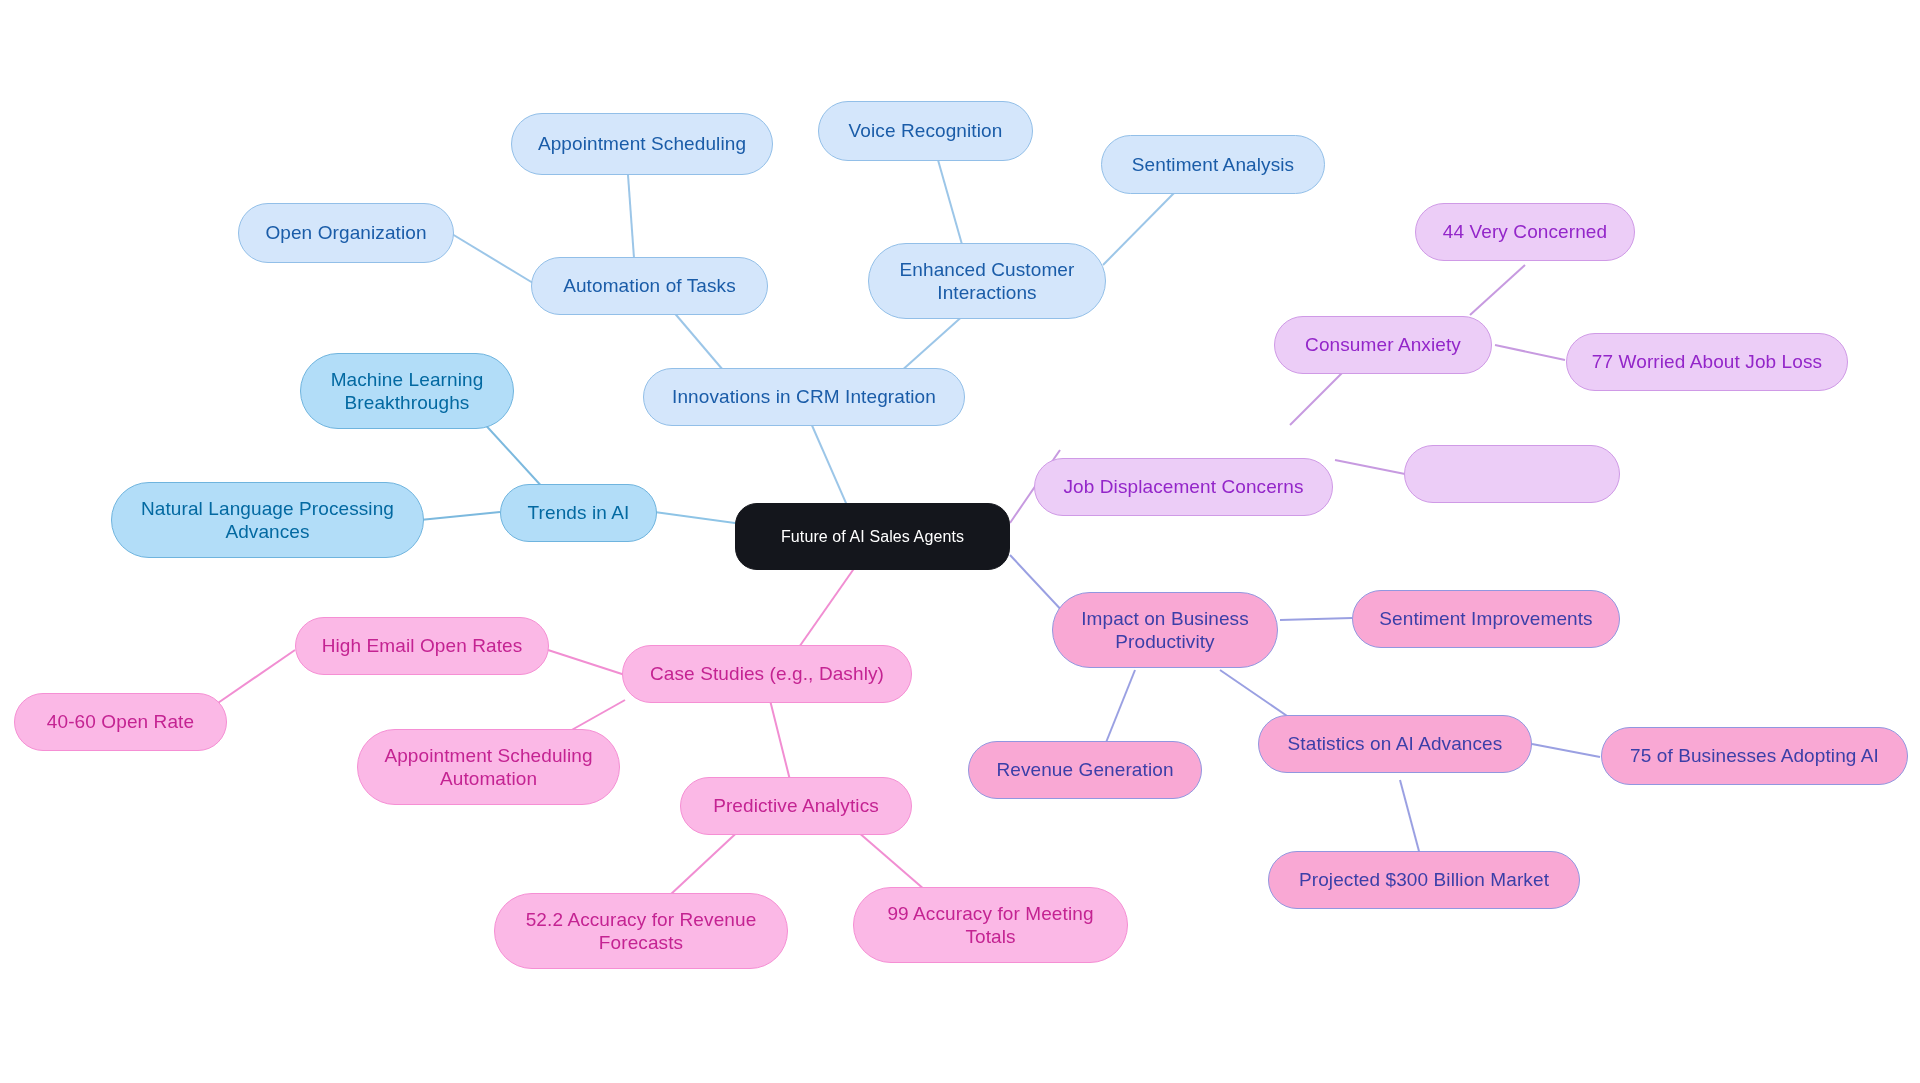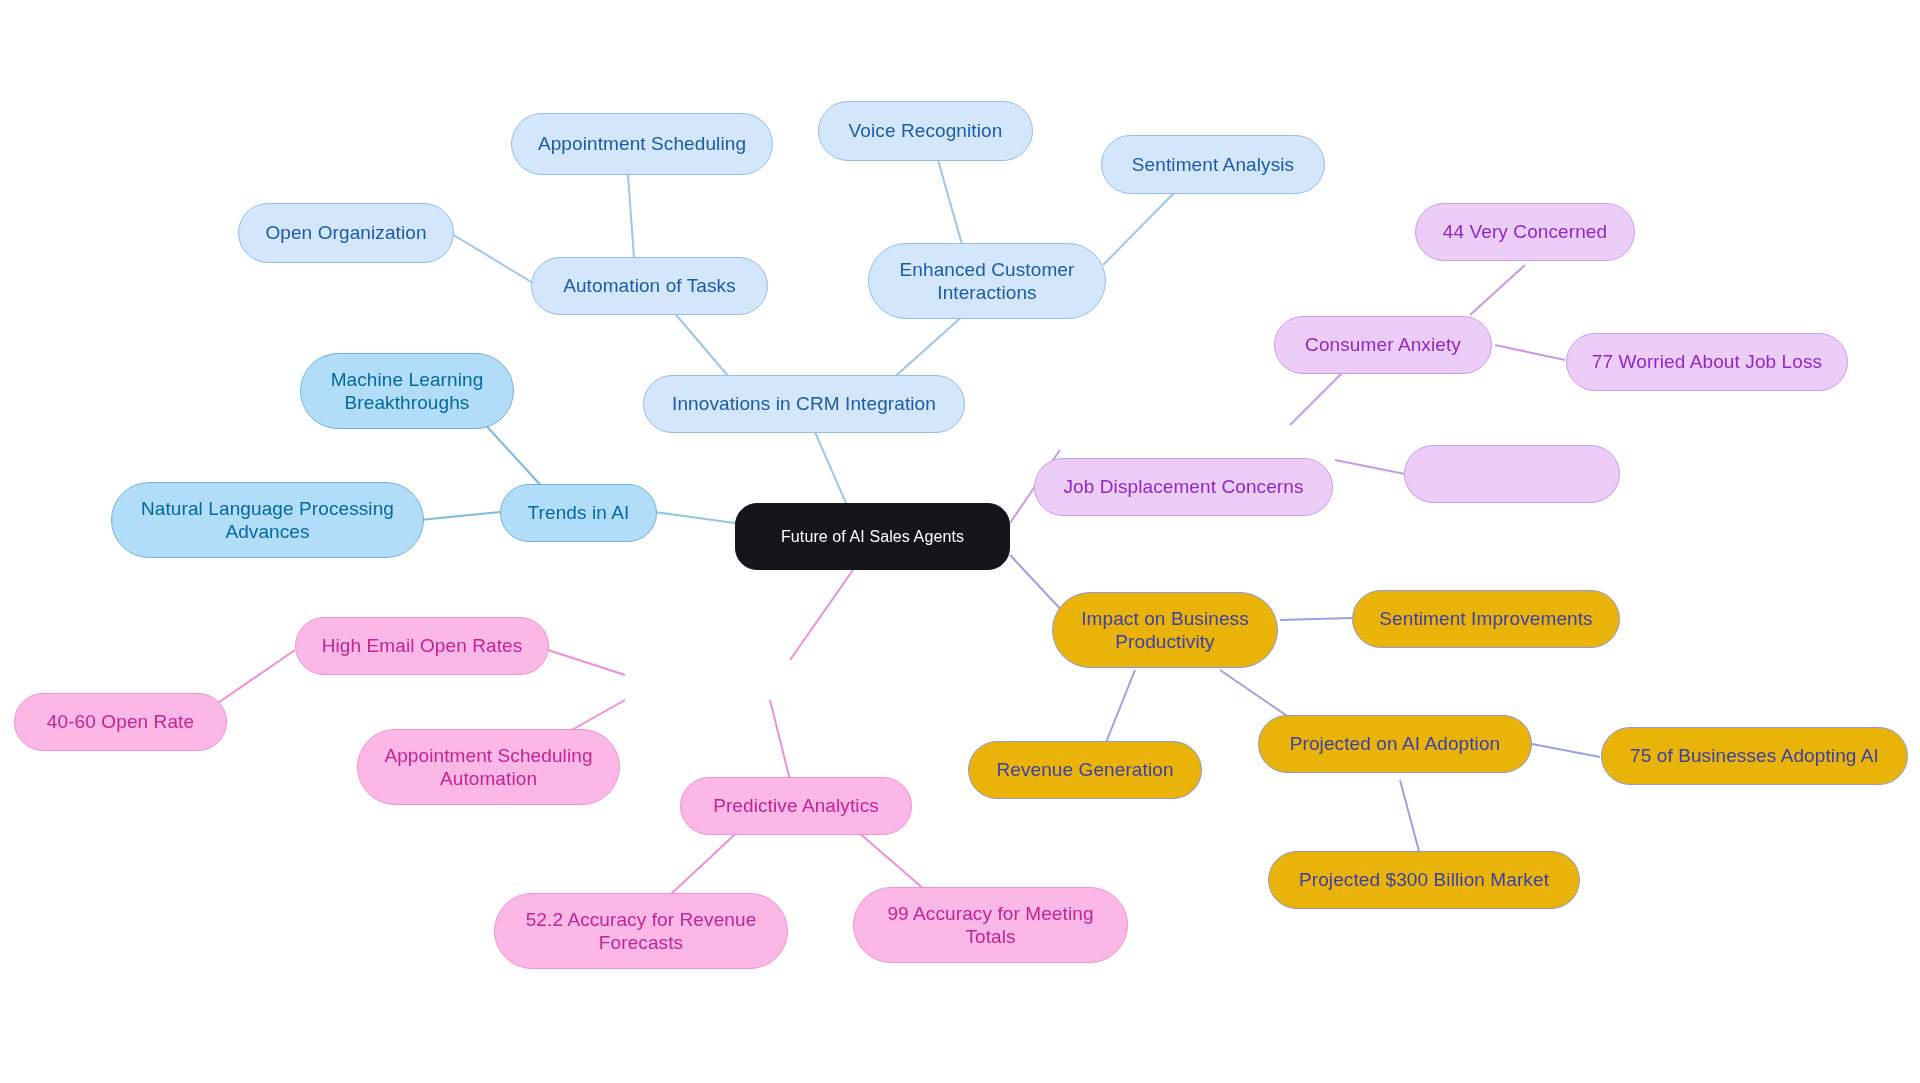--- a/index.html
+++ b/index.html
@@ -51,21 +51,21 @@
     color: #1a5ca8;
     font-size: 19px;
   }
   .n-sky {
     background: #b2ddf8;
     border-color: #6fb4de;
     color: #0369a1;
     font-size: 19px;
   }
   .n-violet {
-    background: #eab308;
+    background: #f9a8d4;
     border-color: #9197e0;
     color: #3b3fa8;
     font-size: 19px;
   }
   .n-purple {
     background: #eccdf7;
     border-color: #cf9ae6;
     color: #9326c9;
     font-size: 19px;
   }
@@ -113,21 +113,21 @@
     <path d="M 625 675 L 548 650" stroke="#f18ed2" stroke-width="2" fill="none"></path>
     <path d="M 625 700 L 545 745" stroke="#f18ed2" stroke-width="2" fill="none"></path>
     <path d="M 770 700 L 790 780" stroke="#f18ed2" stroke-width="2" fill="none"></path>
     <path d="M 295 650 L 215 705" stroke="#f18ed2" stroke-width="2" fill="none"></path>
     <path d="M 745 825 L 670 895" stroke="#f18ed2" stroke-width="2" fill="none"></path>
     <path d="M 850 825 L 925 890" stroke="#f18ed2" stroke-width="2" fill="none"></path>
   </svg>
 
   <div class="node root" style="left:735px; top:503px; width:275px; height:67px;">Future of AI Sales Agents</div>
 
-  <div class="node n-blue" style="left:643px; top:368px; width:322px; height:58px;margin-top:7px;">Innovations in CRM Integration</div>
+  <div class="node n-blue" style="left:643px; top:368px; width:322px; height:58px;">Innovations in CRM Integration</div>
   <div class="node n-blue" style="left:531px; top:257px; width:237px; height:58px;">Automation of Tasks</div>
   <div class="node n-blue" style="left:511px; top:113px; width:262px; height:62px;">Appointment Scheduling</div>
   <div class="node n-blue" style="left:238px; top:203px; width:216px; height:60px;">Open Organization</div>
   <div class="node n-blue" style="left:868px; top:243px; width:238px; height:76px;">Enhanced Customer
 Interactions</div>
   <div class="node n-blue" style="left:818px; top:101px; width:215px; height:60px;">Voice Recognition</div>
   <div class="node n-blue" style="left:1101px; top:135px; width:224px; height:59px;">Sentiment Analysis</div>
 
   <div class="node n-sky" style="left:500px; top:484px; width:157px; height:58px;">Trends in AI</div>
   <div class="node n-sky" style="left:300px; top:353px; width:214px; height:76px;">Machine Learning
@@ -138,24 +138,25 @@
   <div class="node n-purple" style="left:1034px; top:422px; width:299px; height:58px;margin-top:36px;">Job Displacement Concerns</div>
   <div class="node n-purple" style="left:1274px; top:316px; width:218px; height:58px;">Consumer Anxiety</div>
   <div class="node n-purple" style="left:1415px; top:203px; width:220px; height:58px;">44 Very Concerned</div>
   <div class="node n-purple" style="left:1566px; top:333px; width:282px; height:58px;">77 Worried About Job Loss</div>
   <div class="node n-purple" style="left:1404px; top:445px; width:216px; height:58px;"></div>
 
   <div class="node n-violet" style="left:1052px; top:592px; width:226px; height:76px;">Impact on Business
 Productivity</div>
   <div class="node n-violet" style="left:1352px; top:590px; width:268px; height:58px;">Sentiment Improvements</div>
   <div class="node n-violet" style="left:968px; top:741px; width:234px; height:58px;">Revenue Generation</div>
-  <div class="node n-violet" style="left:1258px; top:715px; width:274px; height:58px;">Projected on AI Adoption</div>
+  <div class="node n-violet" style="left:1258px; top:715px; width:274px; height:58px;">Statistics on AI Advances</div>
   <div class="node n-violet" style="left:1601px; top:727px; width:307px; height:58px;">75 of Businesses Adopting AI</div>
   <div class="node n-violet" style="left:1268px; top:851px; width:312px; height:58px;">Projected $300 Billion Market</div>
 
+  <div class="node n-pink" style="left:622px; top:645px; width:290px; height:58px;">Case Studies (e.g., Dashly)</div>
   <div class="node n-pink" style="left:295px; top:617px; width:254px; height:58px;">High Email Open Rates</div>
   <div class="node n-pink" style="left:14px; top:693px; width:213px; height:58px;">40-60 Open Rate</div>
   <div class="node n-pink" style="left:357px; top:729px; width:263px; height:76px;">Appointment Scheduling
 Automation</div>
   <div class="node n-pink" style="left:680px; top:777px; width:232px; height:58px;">Predictive Analytics</div>
   <div class="node n-pink" style="left:494px; top:893px; width:294px; height:76px;">52.2 Accuracy for Revenue
 Forecasts</div>
   <div class="node n-pink" style="left:853px; top:887px; width:275px; height:76px;">99 Accuracy for Meeting
 Totals</div>
 

